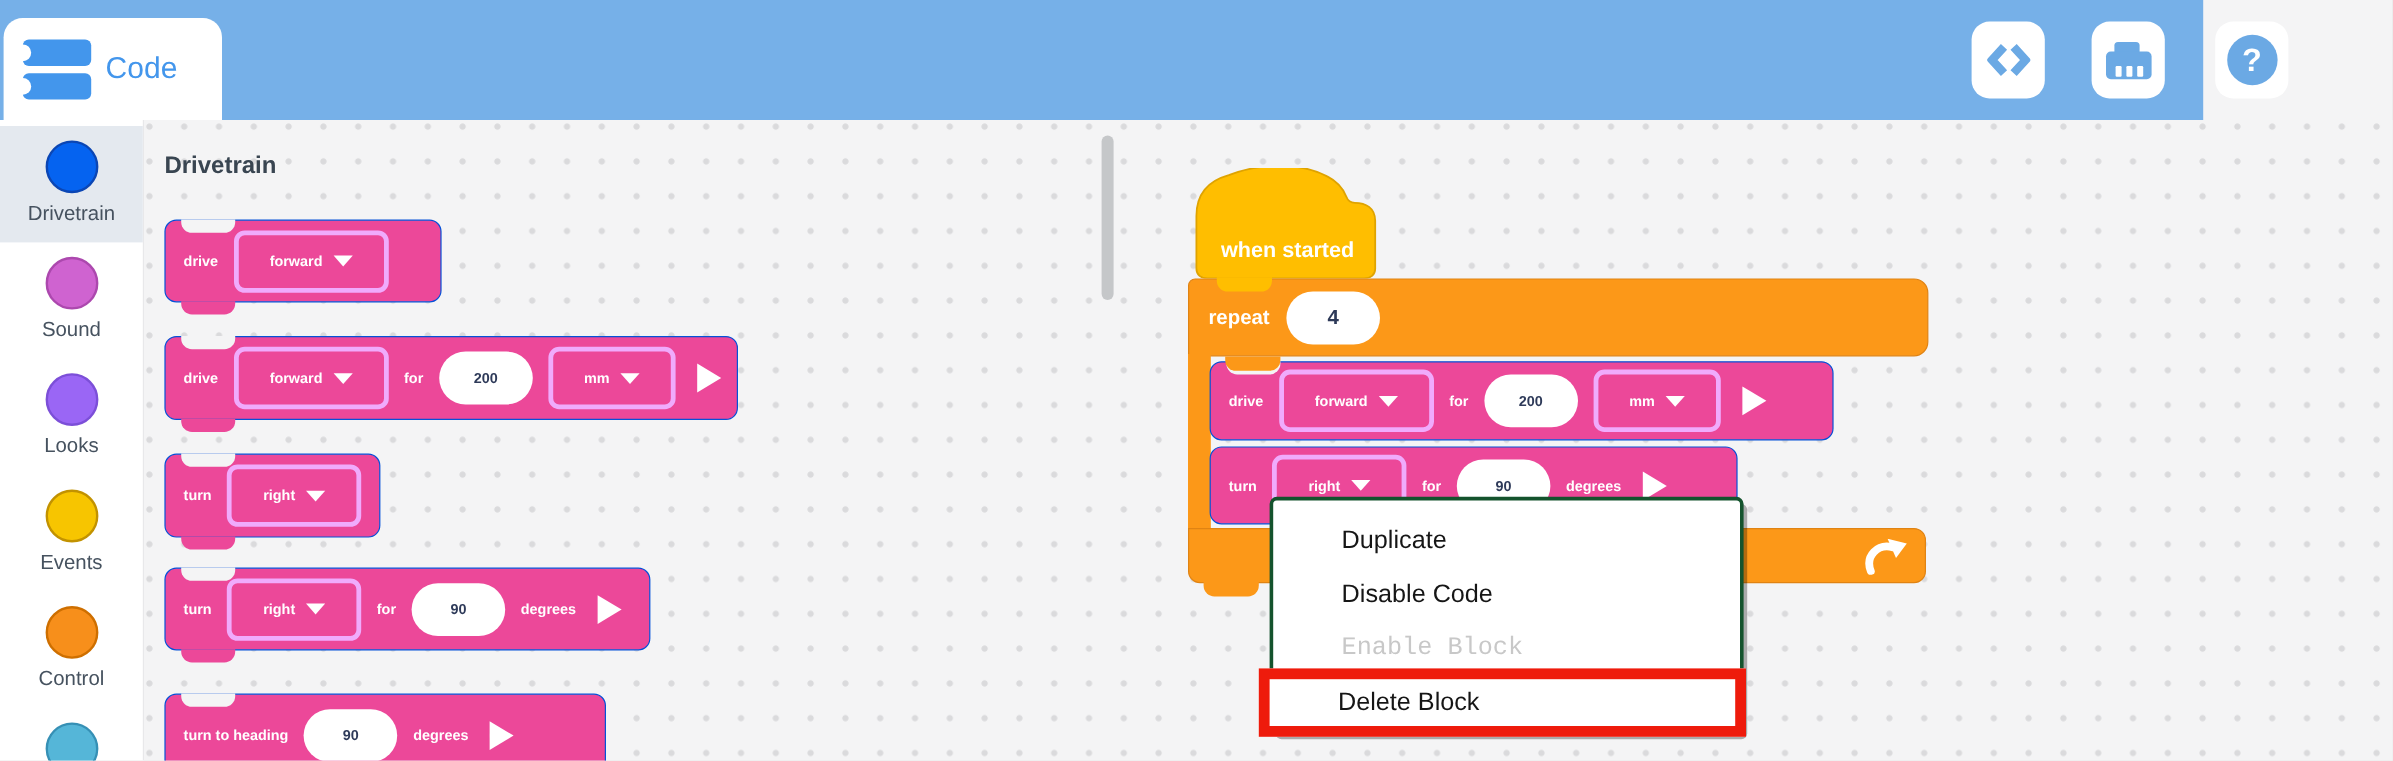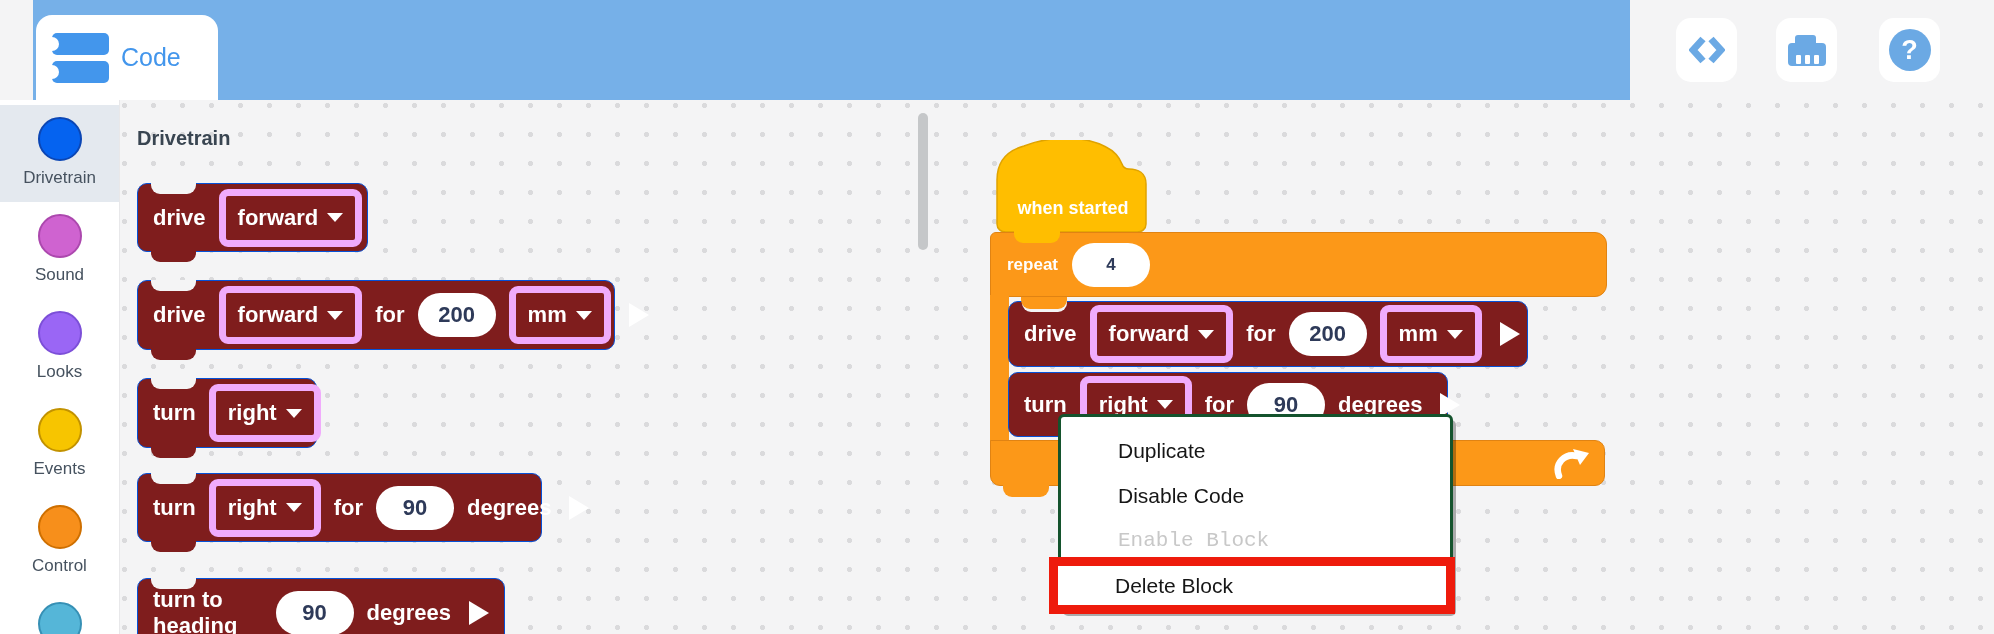--- a/index.html
+++ b/index.html
@@ -1,20 +1,20 @@
 <!DOCTYPE html>
 <html><head>
 <meta charset="utf-8">
 <style>
   html,body{margin:0;padding:0;background:#ddd;}
   #stage{position:relative;width:1994px;height:634px;overflow:hidden;
          font-family:"Liberation Sans",sans-serif;background:#F4F4F5;}
 
   
-  .header{position:absolute;left:0;top:0;width:1597px;height:100px;background:#76B0E8;z-index:5;margin-left:33px;}
+  .header{position:absolute;left:0;top:0;width:1836px;height:100px;background:#76B0E8;z-index:5;}
   .code-tab{position:absolute;left:3px;top:15px;width:182px;height:85px;background:#fff;
             border-radius:16px 16px 0 0;display:flex;align-items:center;cursor:pointer;}
   .tabicon{position:relative;width:57px;height:50px;margin-left:16px;}
   .tabicon .bar{position:absolute;left:0;width:57px;height:22px;background:#4396EC;border-radius:5px;}
   .tabicon .b1{top:0;} .tabicon .b2{top:28px;}
   .tabicon .dent{position:absolute;left:-7px;width:14px;height:14px;border-radius:50%;background:#fff;}
   .tabicon .d1{top:4px;} .tabicon .d2{top:32px;}
   .code-tab .lbl{margin-left:12px;font-size:25px;font-weight:500;color:#4396EC;}
   .toolbtn{position:absolute;top:18px;width:61px;height:64px;background:#fff;border-radius:15px;
            display:flex;align-items:center;justify-content:center;cursor:pointer;}
@@ -36,30 +36,30 @@
   .cat.sel{background:#E4E9EF;}
   .cat:first-child{margin-top:5px;}
   .dot-drivetrain{background:#0563F0;border:2px solid #0B46B4;}
   .dot-looks{background:#9A66F5;border:2px solid #7C4FD8;}
   .dot-sound{background:#CF63D0;border:2px solid #AC48AE;}
   .dot-events{background:#F7C500;border:2px solid #C29200;}
   .dot-control{background:#F78F1B;border:2px solid #CE6F00;}
   .dot-sensing{background:#55B6D8;border:2px solid #3690B5;}
 
   
-  .blk{position:absolute;background:#7f1d1d;border:1px solid #0551D8;border-radius:10px;
+  .blk{position:absolute;background:#ec4899;border:1px solid #0551D8;border-radius:10px;
        color:#fff;display:flex;align-items:center;gap:13px;padding:0 15px;
-       font-size:22px;font-weight:600;box-sizing:border-box;z-index:2;cursor:pointer;}
+       font-size:12px;font-weight:600;box-sizing:border-box;z-index:2;cursor:pointer;}
   .blk::before{content:"";position:absolute;top:-1px;left:13px;width:45px;height:11px;
                background:#F4F4F5;border-radius:0 0 9px 9px;}
   .blk::after{content:"";position:absolute;bottom:-11px;left:13px;width:45px;height:11px;
               background:inherit;border-radius:0 0 9px 9px;}
   .no-notch::before{display:none;} .no-tab::after{display:none;}
-  .dd{display:inline-flex;align-items:center;gap:9px;height:44px;padding:0 12px;
-      border:7px solid #f0abfc;border-radius:9px;cursor:pointer;}
+  .dd{display:inline-flex;align-items:center;gap:9px;height:44px;padding:0 26px;
+      border:4px solid #f0abfc;border-radius:9px;cursor:pointer;}
   .caret{width:0;height:0;border-left:8px solid transparent;border-right:8px solid transparent;
          border-top:9px solid #fff;}
   .oval{background:#fff;color:#2E3A59;height:44px;min-width:52px;padding:0 13px;border-radius:22px;
         display:inline-flex;align-items:center;justify-content:center;cursor:text;}
   .play{width:0;height:0;border-left:20px solid #fff;border-top:12px solid transparent;
         border-bottom:12px solid transparent;margin-left:5px;cursor:pointer;}
 
   .palette-title{position:absolute;left:137px;top:127px;font-size:20px;font-weight:700;color:#394551;z-index:2;}
   .pscroll{position:absolute;left:918px;top:113px;width:10px;height:137px;border-radius:5px;
            background:#C5C7C9;z-index:4;cursor:pointer;}

